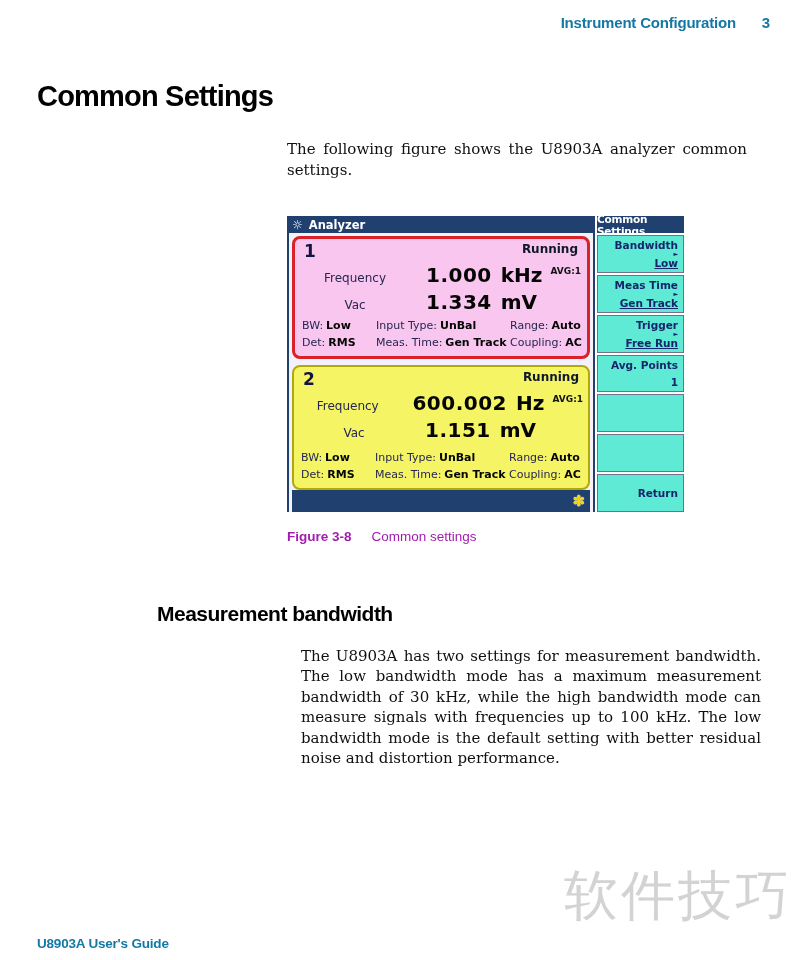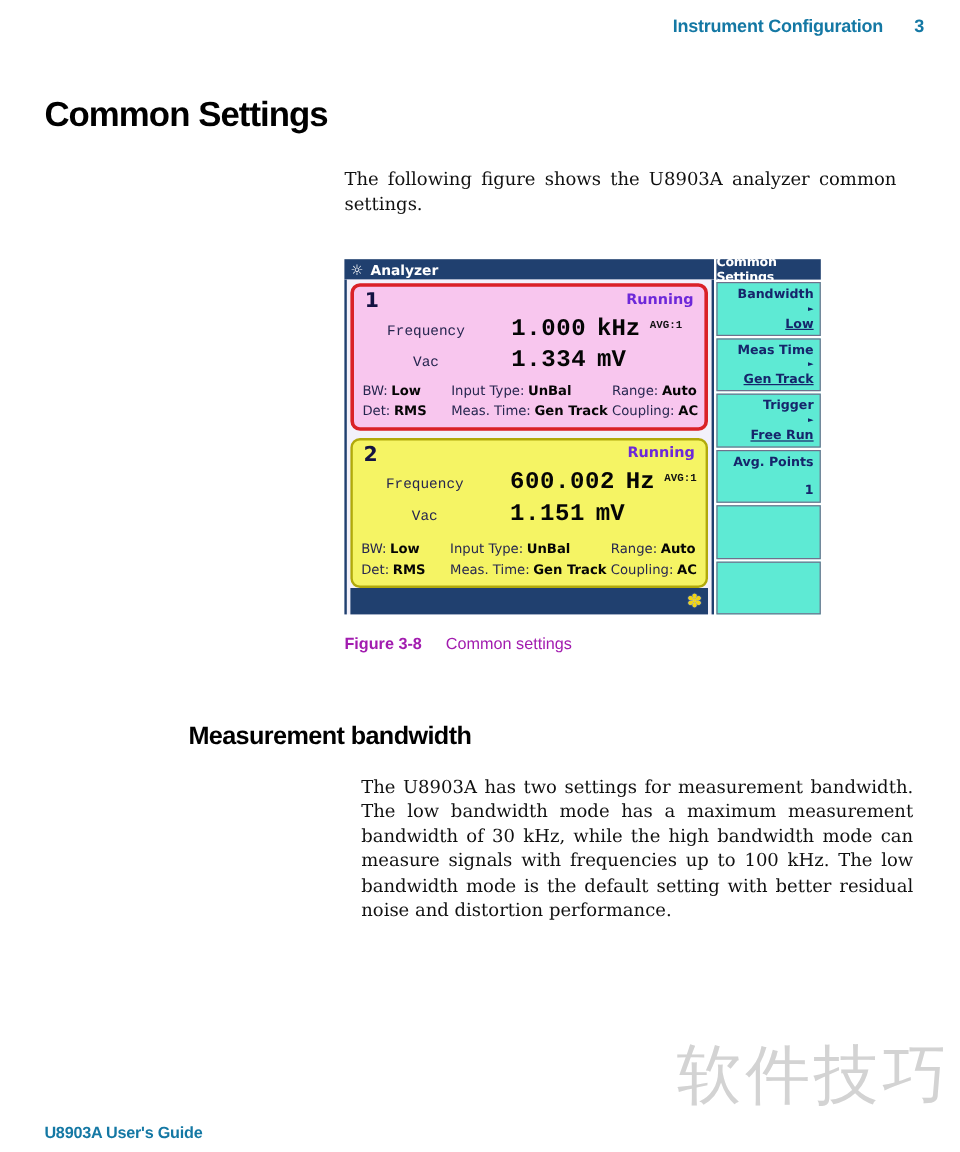--- a/index.html
+++ b/index.html
@@ -33,22 +33,22 @@
   .titlebar { height:17px; background:#20406f; color:#fff; display:flex; align-items:center;
               gap:6px; padding-left:5px; font-size:11.5px; font-weight:bold; }
   .win-icon { font-size:12px; line-height:12px; font-weight:normal; }
   .screen-body { flex:1; background:#f3f1fa; border-left:2px solid #20406f; border-right:2px solid #20406f;
                  padding:3px 3px 0 3px; display:flex; flex-direction:column; }
   .panel { border-radius:8px; display:flex; flex-direction:column; padding:2px 5px 4px 5px; }
   .panel.ch1 { height:123px; border:3px solid #da2127; background:#f8c6ee; margin-bottom:6px; }
   .panel.ch2 { flex:1; border:2px solid #b1a90b; background:#f5f464; }
   .p-head { display:flex; justify-content:space-between; align-items:flex-start; padding:1px 4px 0 4px; }
   .ch-num { font-size:17px; font-weight:bold; color:#131342; line-height:18px; }
-  .status { font-size:12px; font-weight:bold; color:#6d28d9; }
-  .meas-row { display:flex; align-items:baseline; margin-top:3px;font-family:Liberation Mono, monospace; }
+  .status { font-size:12px; font-weight:bold; color:#0f172a; }
+  .meas-row { display:flex; align-items:baseline; margin-top:3px; }
   .meas-label { width:110px; text-align:center; font-size:12px; color:#26264f; }
   .meas-value { font-size:20px; font-weight:bold; color:#050505; margin-left:16px; letter-spacing:0.5px; }
   .meas-unit { font-size:20px; font-weight:bold; color:#050505; margin-left:9px; }
   .avg { font-size:9px; font-weight:bold; color:#131313; margin-left:8px; align-self:flex-start; margin-top:3px; }
   .settings { margin-top:auto; font-size:11px; padding:0 2px 1px 2px; }
   .set-row { display:grid; grid-template-columns:74px 134px auto; line-height:16.5px; }
   .set-item .lbl { color:#26264f; }
   .set-item .val { font-weight:bold; color:#050505; margin-left:3px; }
   .bottombar { height:22px; background:#20406f; display:flex; align-items:center;
                justify-content:flex-end; padding-right:5px; }
@@ -170,20 +170,23 @@
       <span class="sb-label">Trigger</span>
       <span class="sb-arrow">►</span>
       <span class="sb-value">Free Run</span>
     </div>
     <div class="sb-btn">
       <span class="sb-label">Avg. Points</span>
       <span class="sb-value plain">1</span>
     </div>
     <div class="sb-btn"></div>
     <div class="sb-btn"></div>
+    <div class="sb-btn center">
+      <span class="sb-label">Return</span>
+    </div>
   </div>
 </div>
 
 <div class="caption">
   <span class="cap-label">Figure 3-8</span><span>Common settings</span>
 </div>
 
 <h2 class="sub-title">Measurement bandwidth</h2>
 <p class="body2">The U8903A has two settings for measurement bandwidth. The low bandwidth mode has a maximum measurement bandwidth of 30 kHz, while the high bandwidth mode can measure signals with frequencies up to 100 kHz. The low bandwidth mode is the default setting with better residual noise and distortion performance.</p>
 

